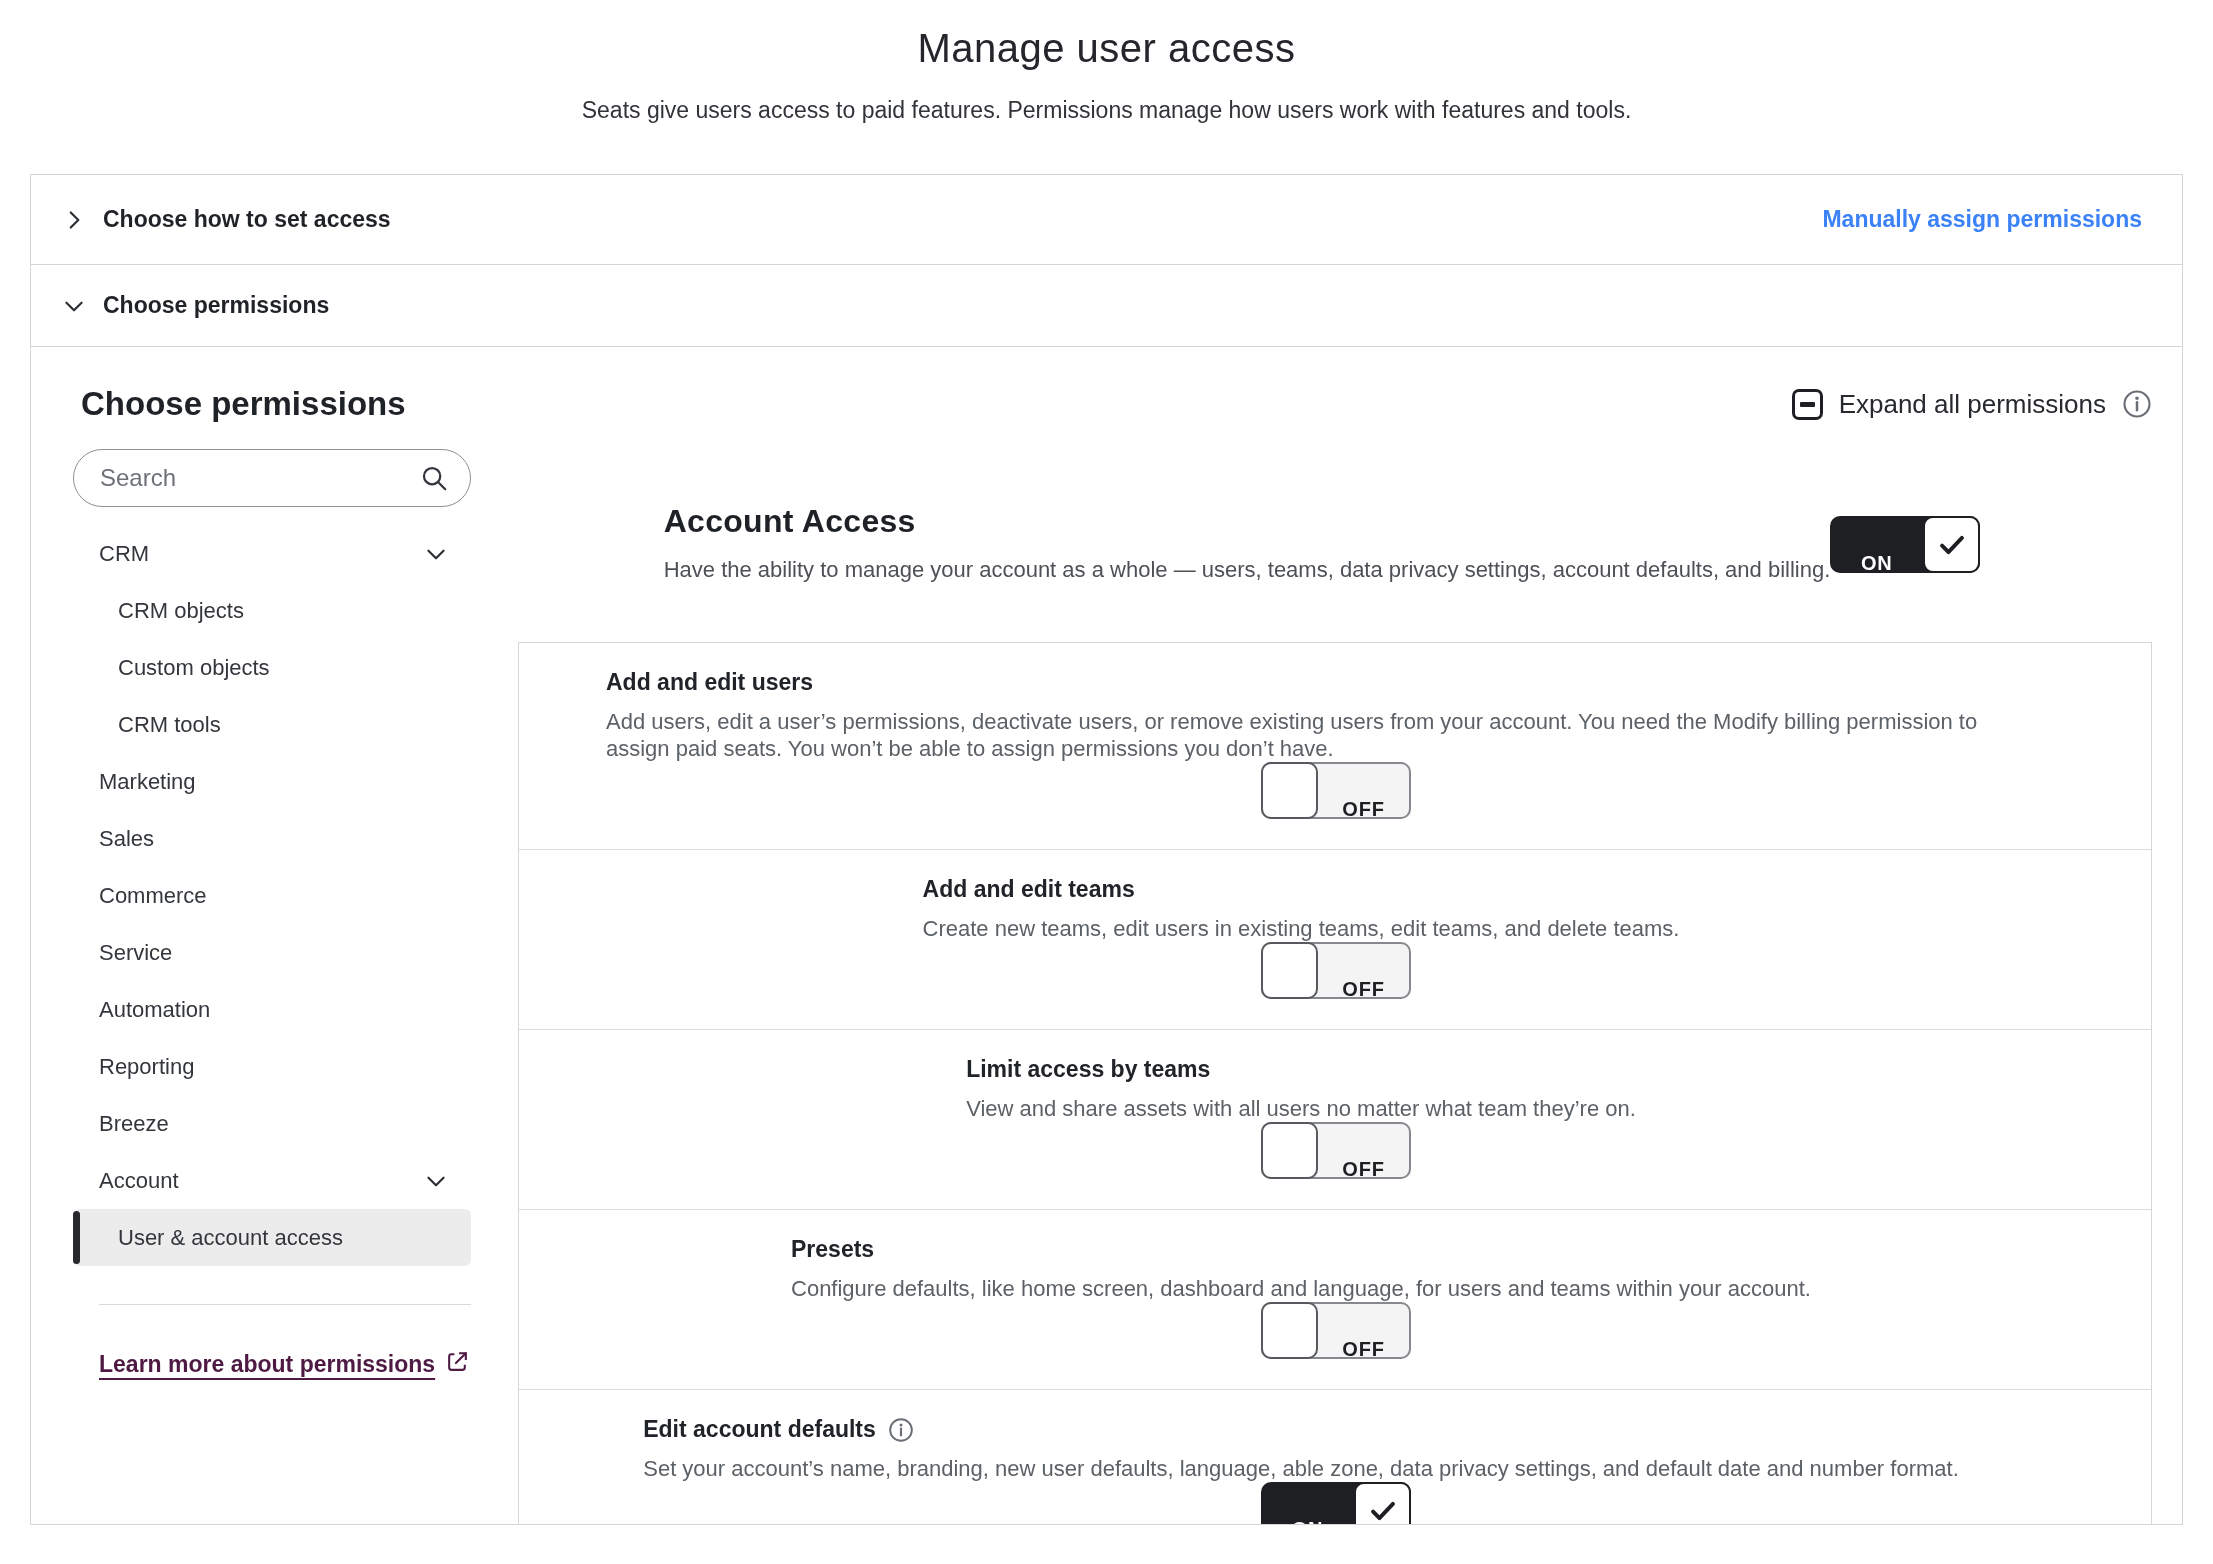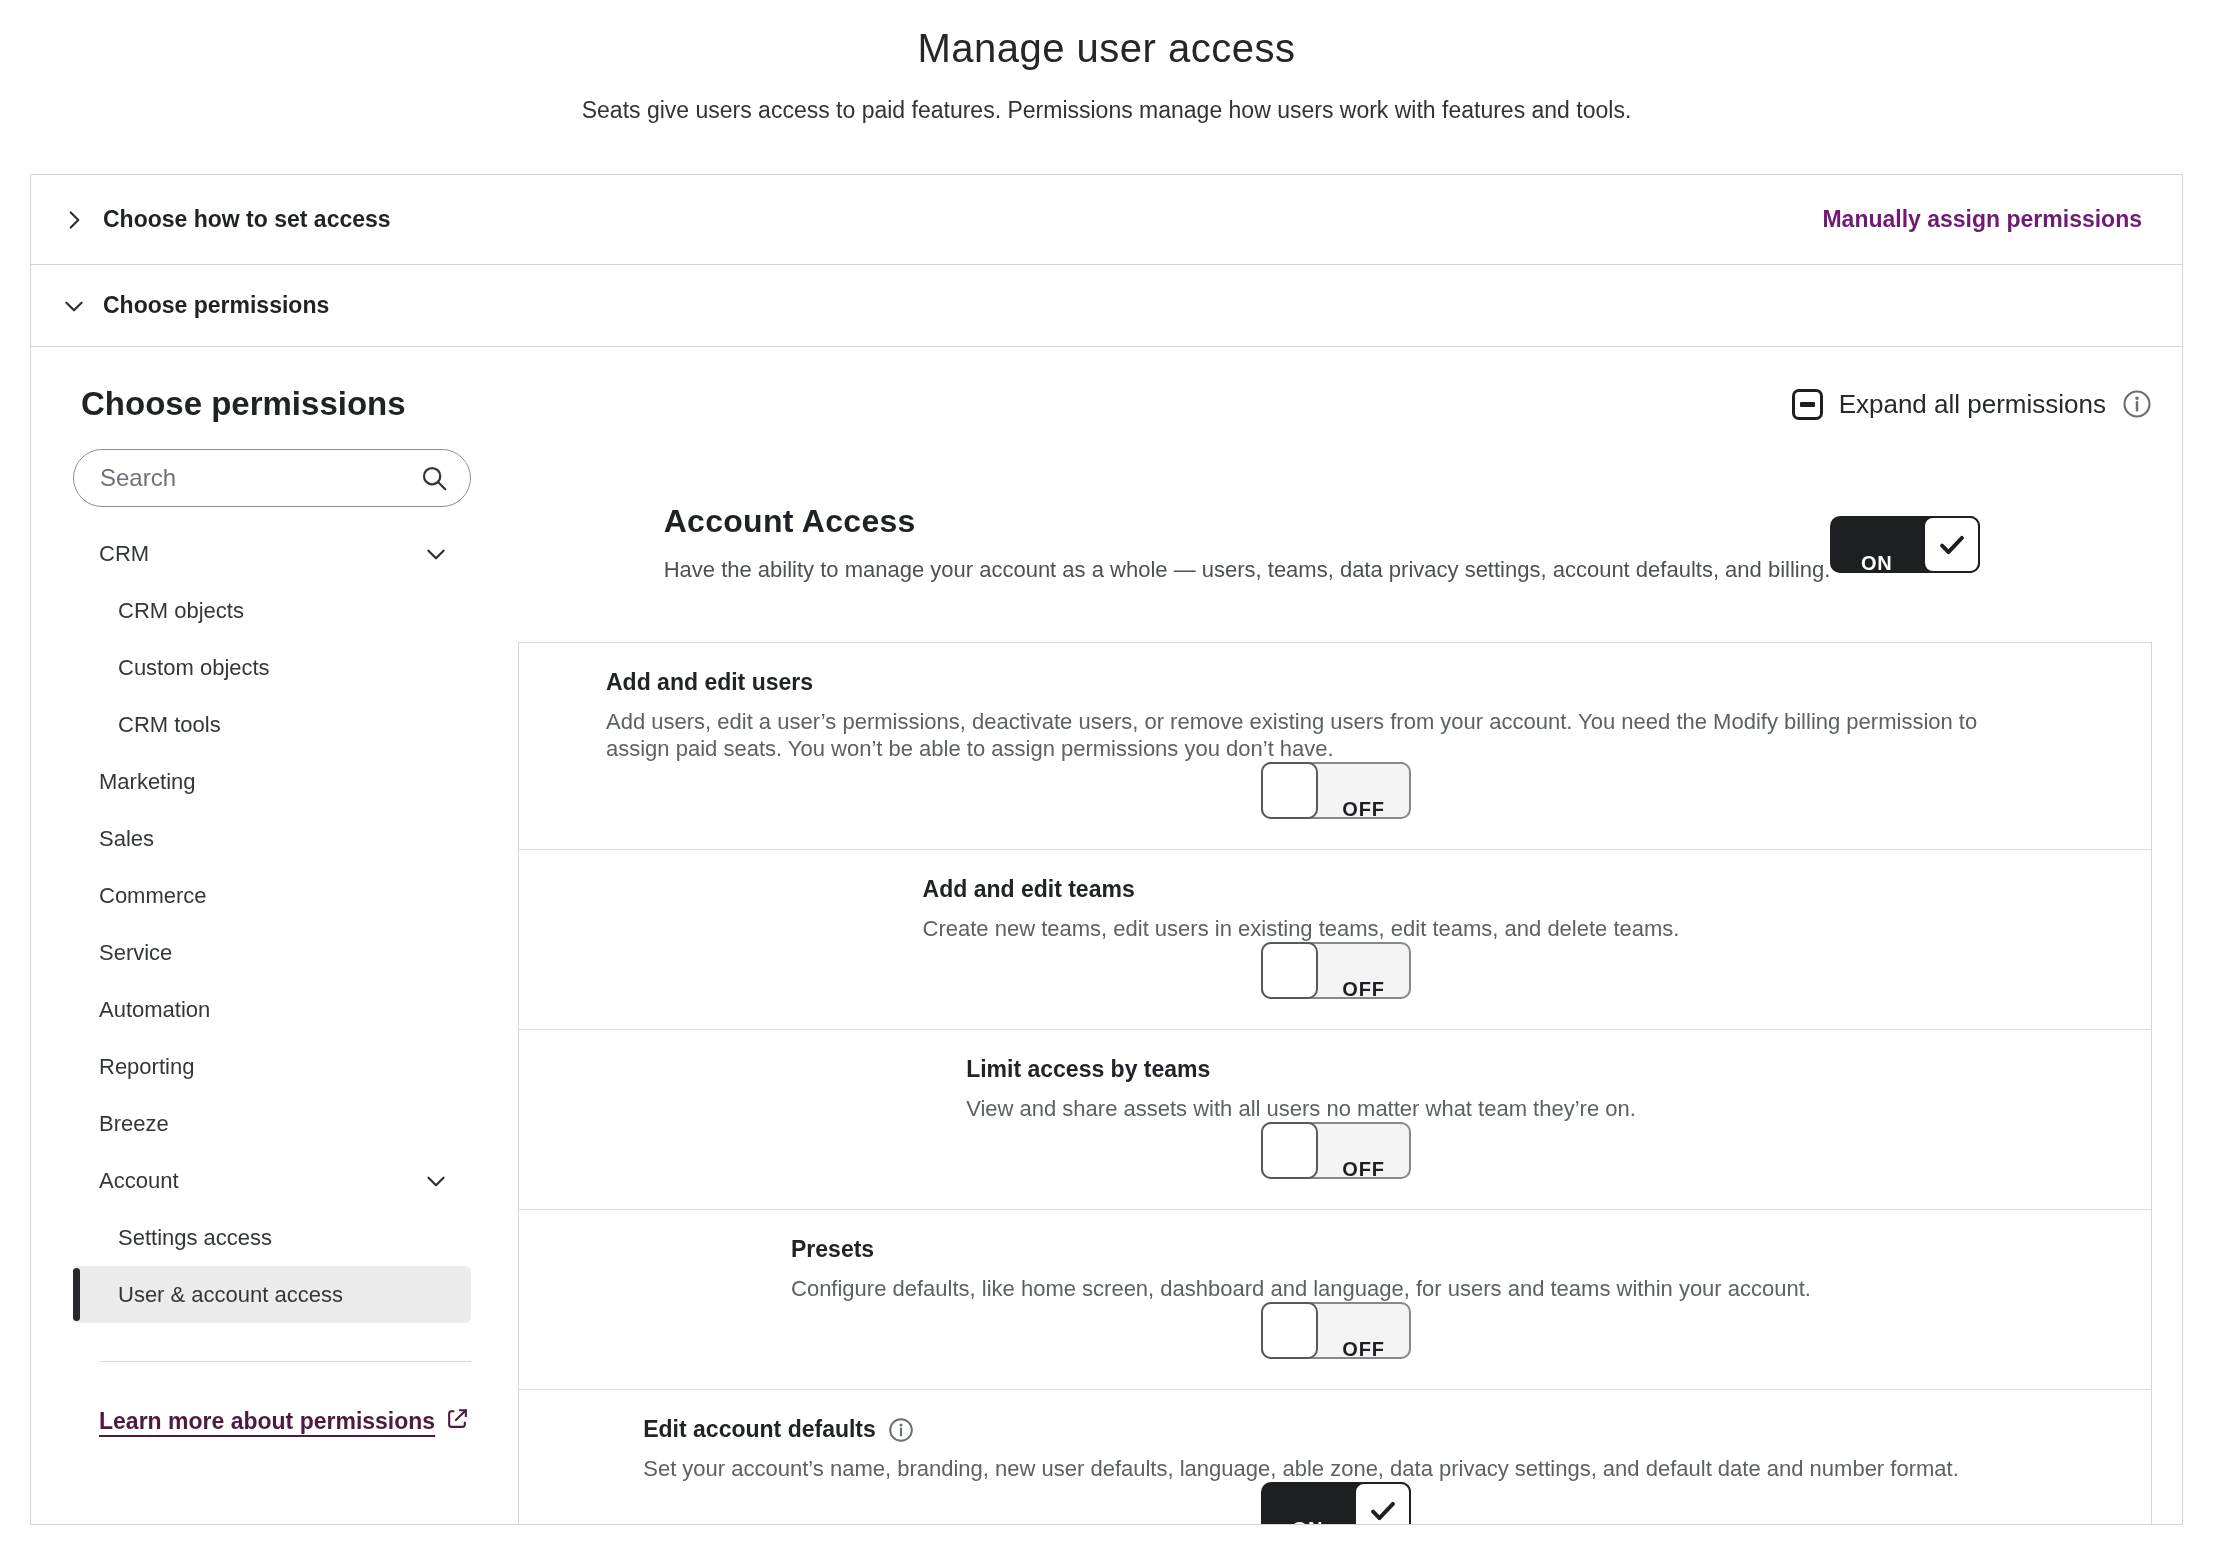--- a/index.html
+++ b/index.html
@@ -24,21 +24,21 @@
   }
   .acc-row {
     display:flex; align-items:center; gap:16px;
     padding:0 40px 0 30px;
     border-bottom:1px solid #d4d5d8;
     cursor:pointer; background:#fff;
   }
   .acc-row.first { height:90px; }
   .acc-row.second { height:82px; }
   .acc-label { font-size:23px; font-weight:700; color:#1f2226; }
-  .acc-value { margin-left:auto; font-size:23px; font-weight:700; color:#701a75; }
+  .acc-value { margin-left:auto; font-size:23px; font-weight:700; color:#3b82f6; }
   .chev-icon { display:inline-flex; align-items:center; }
 
   
   .panel { padding:38px 30px 0 42px; }
   .panel-head { display:flex; align-items:center; justify-content:space-between; }
   .panel-head h2 { margin-left:8px; font-size:33px; font-weight:700; color:#1f2226; }
   .expand-all { display:flex; align-items:center; gap:16px; }
   .expand-all .cbx {
     width:31px; height:31px; border:3px solid #1d1f23; border-radius:7px;
     background:#fff; display:flex; align-items:center; justify-content:center; cursor:pointer;
@@ -236,24 +236,20 @@
 
   <div class="side-item">
     <span class="side-label">Account</span>
     <span class="side-chev">
       <svg width="26" height="26" viewBox="0 0 24 24">
                   <path d="M5 9l7 7 7-7" fill="none" stroke="#2b2f33" stroke-width="2" stroke-linecap="round" stroke-linejoin="round"></path>
                 </svg>
     </span>
   </div>
 
-  <div class="side-item indent">
-    <span class="side-label">Settings access</span>
-
-  </div>
 
   <div class="side-item indent selected">
     <span class="side-label">User &amp; account access</span>
 
   </div>
 </nav>
         <div class="side-divider"></div>
         <a class="learn-more">
           <span>Learn more about permissions</span>
           <span>

